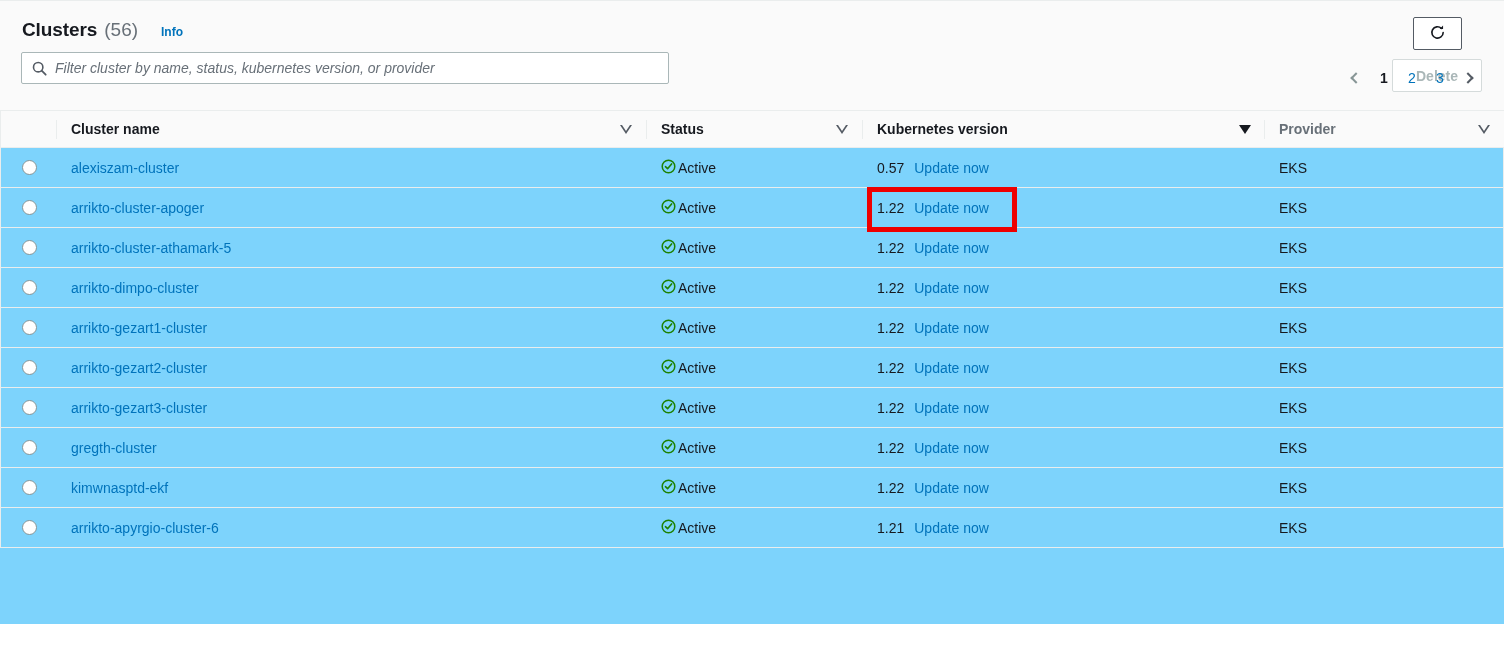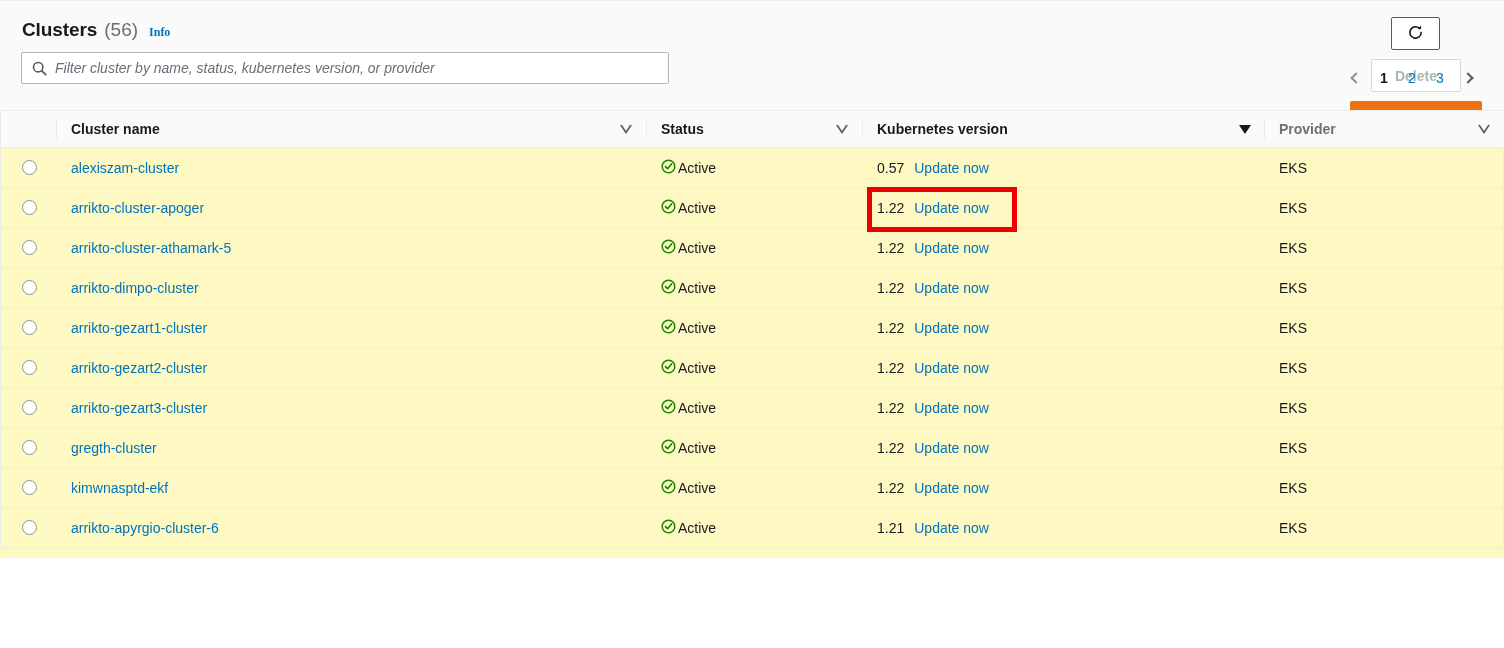--- a/index.html
+++ b/index.html
@@ -5,23 +5,23 @@
   * { box-sizing: border-box; }
   html, body {
     margin: 0; padding: 0;
     width: 1504px; height: 648px;
     background: #ffffff;
     font-family: "Liberation Sans", sans-serif;
     -webkit-font-smoothing: antialiased;
   }
   #app {
     position: relative;
-    width: 1504px; height: 558px;
+    width: 1504px; height: 624px;
     overflow: hidden;
-    background: #fef9c3;
+    background: #7dd3fc;
   }
 
   
   .header-zone {
     position: absolute;
     left: 0; top: 0; width: 1504px; height: 110px;
     background: #fafafa;
     border-top: 1px solid #eaeded;
   }
   .title-row {
@@ -31,21 +31,21 @@
   }
   .title-main {
     font-size: 19px; font-weight: bold; color: #16191f;
     letter-spacing: -0.1px;
   }
   .title-count {
     font-size: 19px; font-weight: normal; color: #687078;
   }
   .title-info {
     font-size: 12px; font-weight: bold; color: #0073bb;
-    cursor: pointer; margin-left: 4px; font-family: Liberation Serif, serif;
+    cursor: pointer; margin-left: 16px;
   }
 
   
   .search-box {
     position: absolute;
     left: 21px; top: 51px;
     width: 648px; height: 32px;
     background: #ffffff;
     border: 1px solid #aab7b8;
     border-radius: 2px;
@@ -281,24 +281,20 @@
       <div class="btn btn-refresh">
         <span>
           <svg width="17" height="17" viewBox="0 0 18 18">
             <path d="M15 9a6 6 0 1 1-1.9-4.4" fill="none" stroke="#16191f" stroke-width="1.7" stroke-linecap="round"></path>
             <path d="M14.9 1.6 L14.9 5.2 L11.3 5.2 Z" fill="#16191f"></path>
           </svg>
         </span>
       </div>
       <div class="btn btn-delete">
         <span>Delete</span>
-      </div>
-      <div class="btn btn-add">
-        <span>Add cluster</span>
-        <span class="caret-down"></span>
       </div>
     </div>
 
     <div class="pagination">
       <div class="pg-item pg-arrow">
         <span class="chev left"></span>
       </div>
       <div class="pg-item current">1</div>
       <div class="pg-item">2</div>
       <div class="pg-item">3</div>

